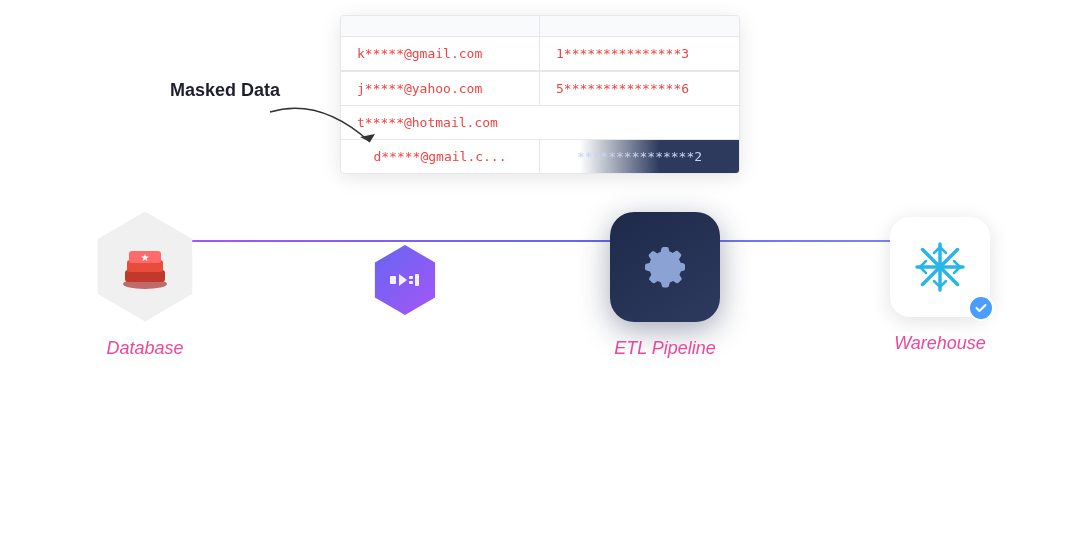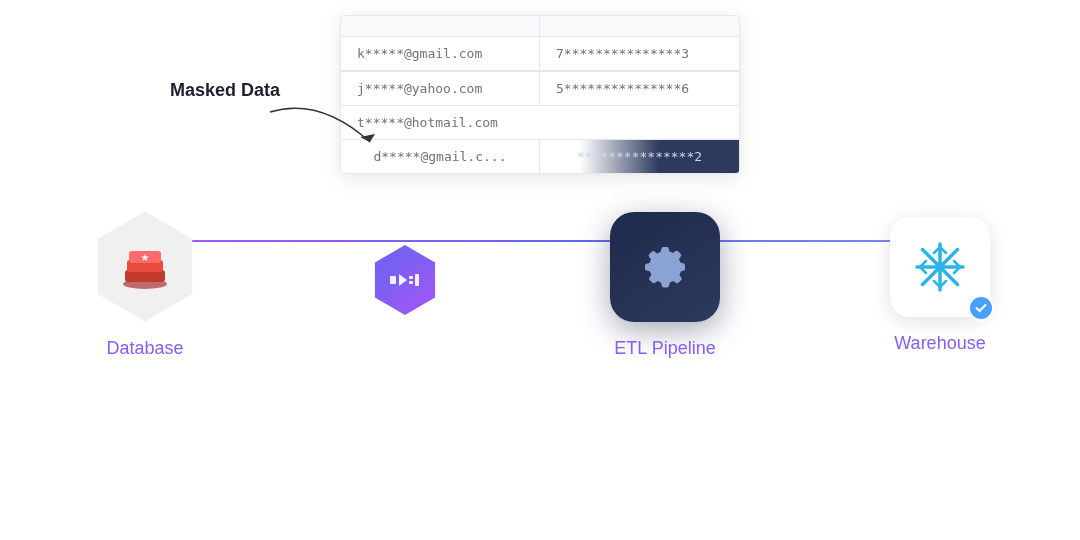--- a/index.html
+++ b/index.html
@@ -47,23 +47,24 @@
       display: flex;
       flex-direction: column;
       align-items: center;
       gap: 16px;
       position: relative;
       z-index: 2;
     }
 
     .node-label {
       font-size: 18px;
-      color: #8b5cf6;
+      color: #ec4899;
       font-weight: 400;
       text-align: center;
+      font-style: italic;
     }
 
     
     .db-icon-wrap {
       width: 110px;
       height: 110px;
       position: relative;
       display: flex;
       align-items: center;
       justify-content: center;
@@ -168,21 +169,21 @@
     .table-row {
       display: grid;
       grid-template-columns: 1fr 1fr;
       border-bottom: 1px solid #e5e7eb;
     }
     .table-row:last-child { border-bottom: none; }
 
     .td {
       padding: 9px 16px;
       font-size: 13px;
-      color: #737373;
+      color: #ef4444;
       border-right: 1px solid #e5e7eb;
       font-family: monospace;
     }
     .td:last-child { border-right: none; }
 
     
     .table-row-fade {
       position: relative;
       text-align: center;
     }
@@ -218,21 +219,21 @@
 
   <div class="data-table">
     <div class="table-header">
       <div class="th"></div>
       <div class="th"></div>
     </div>
 
     <div id="table-body">
         <div class="table-row">
           <div class="td">k*****@gmail.com</div>
-          <div class="td">7***************3</div>
+          <div class="td">1***************3</div>
         </div>
         <div class="table-row">
         </div>
         <div class="table-row">
           <div class="td">j*****@yahoo.com</div>
           <div class="td">5***************6</div>
         </div>
         <div class="table-row">
           <div class="td">t*****@hotmail.com</div>
         </div>

